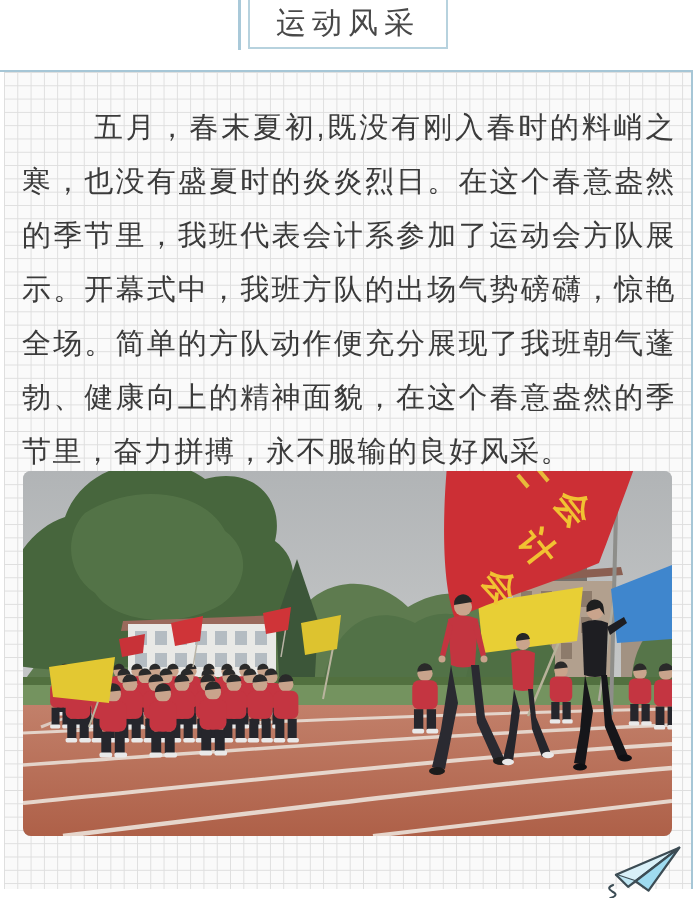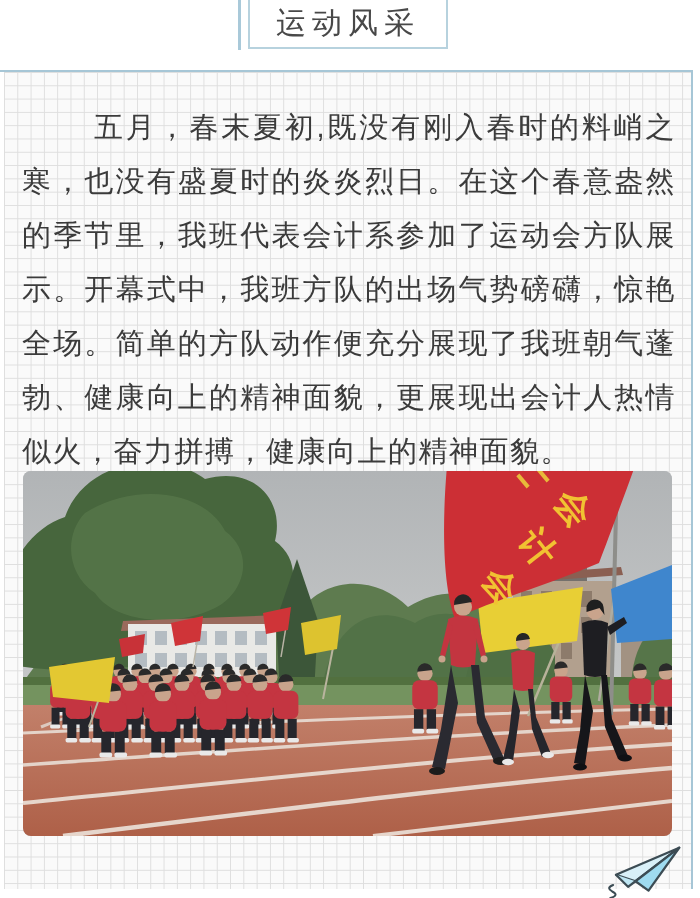--- a/index.html
+++ b/index.html
@@ -56,21 +56,21 @@
 <div style="position:absolute;inset:0;text-decoration:underline;">
 
   <div class="grid-area"></div>
   <div class="top-rule"></div>
   <div class="title-accent"></div>
 
   <div class="title-box">
     <span>运动风采</span>
   </div>
 
-  <p class="article">五月，春末夏初,既没有刚入春时的料峭之寒，也没有盛夏时的炎炎烈日。在这个春意盎然的季节里，我班代表会计系参加了运动会方队展示。开幕式中，我班方队的出场气势磅礴，惊艳全场。简单的方队动作便充分展现了我班朝气蓬勃、健康向上的精神面貌，更展现出会计人热情似火，奋力拼搏，健康向上的精神面貌。</p>
+  <p class="article">五月，春末夏初,既没有刚入春时的料峭之寒，也没有盛夏时的炎炎烈日。在这个春意盎然的季节里，我班代表会计系参加了运动会方队展示。开幕式中，我班方队的出场气势磅礴，惊艳全场。简单的方队动作便充分展现了我班朝气蓬勃、健康向上的精神面貌，在这个春意盎然的季节里，奋力拼搏，永不服输的良好风采。</p>
 
   <div class="photo">
     <svg viewBox="0 0 649 365" preserveAspectRatio="none">
       <defs>
         <linearGradient id="sky" x1="0" y1="0" x2="0" y2="1">
           <stop offset="0" stop-color="#b1b4b6"></stop>
             <stop offset="1" stop-color="#c9cbcb"></stop>
         </linearGradient>
         <linearGradient id="trk" x1="0" y1="0" x2="0" y2="1">
           <stop offset="0" stop-color="#c2806a"></stop>

